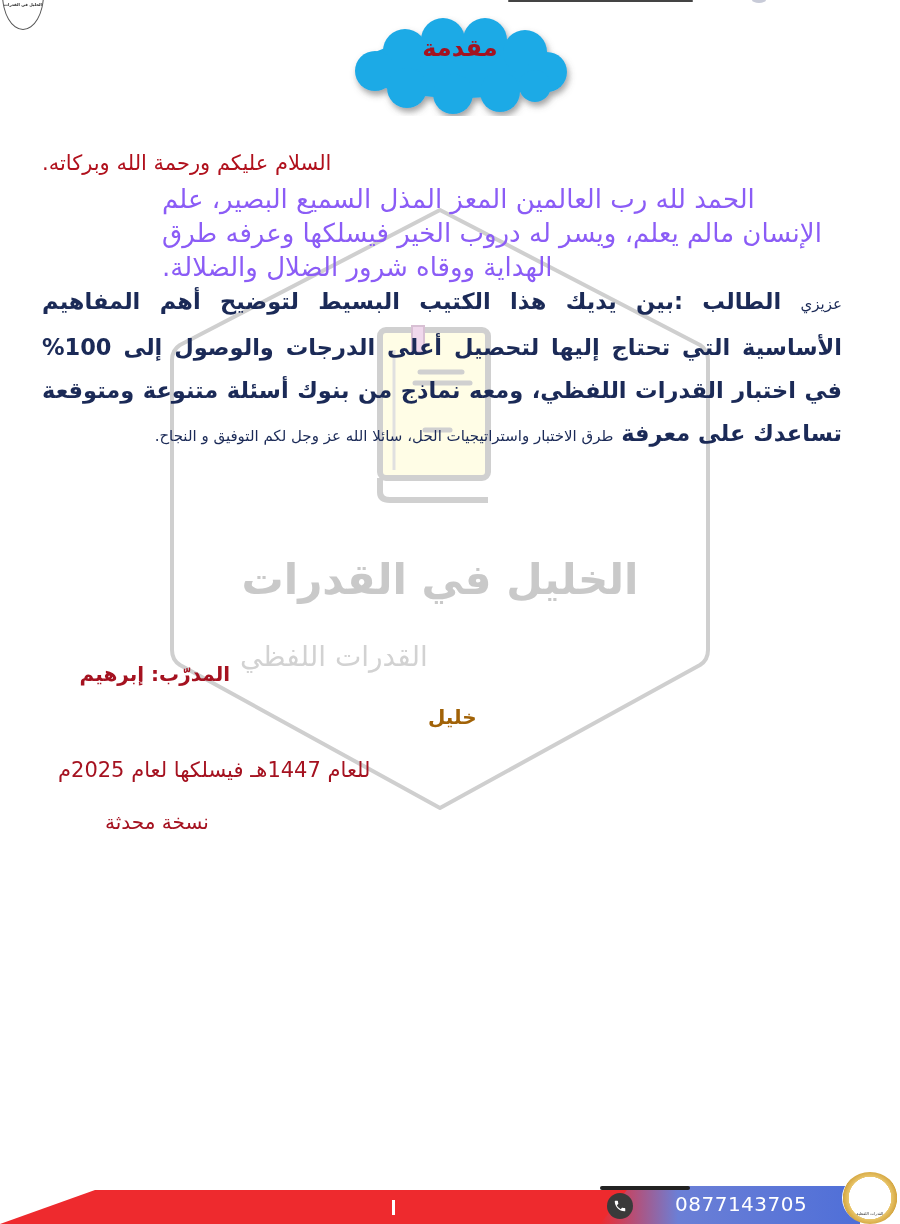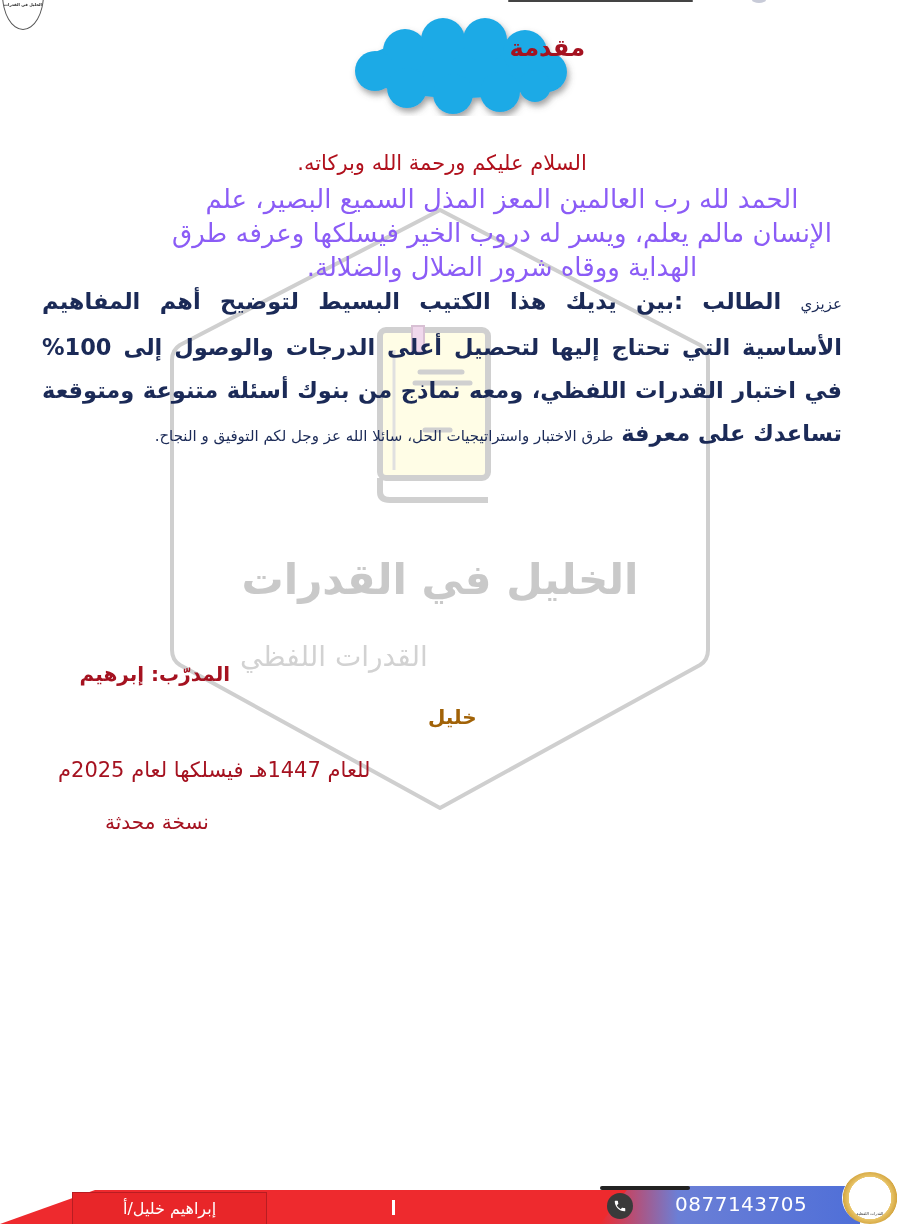--- a/index.html
+++ b/index.html
@@ -14,38 +14,38 @@
     padding-bottom: 22px;
   }
   .top-logo span { font-size: 4px; font-weight: bold; color: #222; white-space: nowrap; }
   .top-bar { position: absolute; left: 508px; top: 0; width: 185px; height: 2px; background: #444; border-radius: 1px; }
   .top-dot { position: absolute; left: 752px; top: -3px; width: 14px; height: 6px; background: #c8cbd8; border-radius: 50%; }
 
   
   .cloud { position: absolute; left: 335px; top: 16px; width: 250px; height: 100px; }
   .cloud svg { position: absolute; left: 0; top: 0; }
   .cloud-title {
-    position: absolute; left: 0; top: 18px; width: 100%; 
+    position: absolute; left: 0; top: 18px; width: 100%; text-align: center;
     font-size: 24px; font-weight: bold; color: #a51220; direction: rtl;
     font-family: "DejaVu Sans", sans-serif; letter-spacing: 0;
   }
 
   
   .watermark { position: absolute; left: 0; top: 0; width: 900px; height: 1224px; pointer-events: none; }
   .wm-title {
     position: absolute; left: 180px; top: 555px; width: 520px; text-align: center;
     font-size: 42px; font-weight: bold; color: #c9c9c9; direction: rtl;
   }
   .wm-sub {
     position: absolute; left: 240px; top: 640px; width: 400px; text-align: left;
     font-size: 28px; color: #d2d2d2; direction: rtl; font-weight: normal;
   }
 
   
-  .rtl { direction: rtl; text-align: center; }
+  .rtl { direction: rtl; text-align: left; }
   .greeting {
     position: absolute; right: 58px; top: 148px; width: 800px;
     font-size: 21px; color: #b0101c; line-height: 30px;
   }
   .hamd {
     position: absolute; right: 58px; top: 182px; width: 680px;
     font-size: 26px; color: #8b5cf6; line-height: 34px;
   }
   .intro {
     position: absolute; right: 58px; top: 280px; width: 800px;
@@ -151,23 +151,20 @@
 
 <div class="trainer">المدرّب: إبرهيم</div>
 <div class="trainer-last">خليل</div>
 <div class="year">للعام 1447هـ فيسلكها لعام 2025م</div>
 <div class="edition">نسخة محدثة</div>
 
 <div class="footer">
   <div class="footer-red"></div>
   <div class="footer-blue"></div>
   <div class="footer-dark"></div>
-  <div class="name-box">
-    <span>إبراهيم خليل/أ</span>
-  </div>
   <div class="sep"></div>
   <div class="phone-icon">
     <svg width="14" height="14" viewBox="0 0 24 24">
       <path d="M6.6 10.8c1.4 2.8 3.8 5.1 6.6 6.6l2.2-2.2c.3-.3.7-.4 1-.2 1.1.4 2.3.6 3.6.6.6 0 1 .4 1 1V20c0 .6-.4 1-1 1C10.6 21 3 13.4 3 4c0-.6.4-1 1-1h3.5c.6 0 1 .4 1 1 0 1.3.2 2.5.6 3.6.1.3 0 .7-.2 1L6.6 10.8z" fill="#ffffff"></path>
     </svg>
   </div>
   <div class="phone-num">0877143705</div>
   <div class="footer-logo">
     <span>القدرات اللفظية</span>
   </div>

